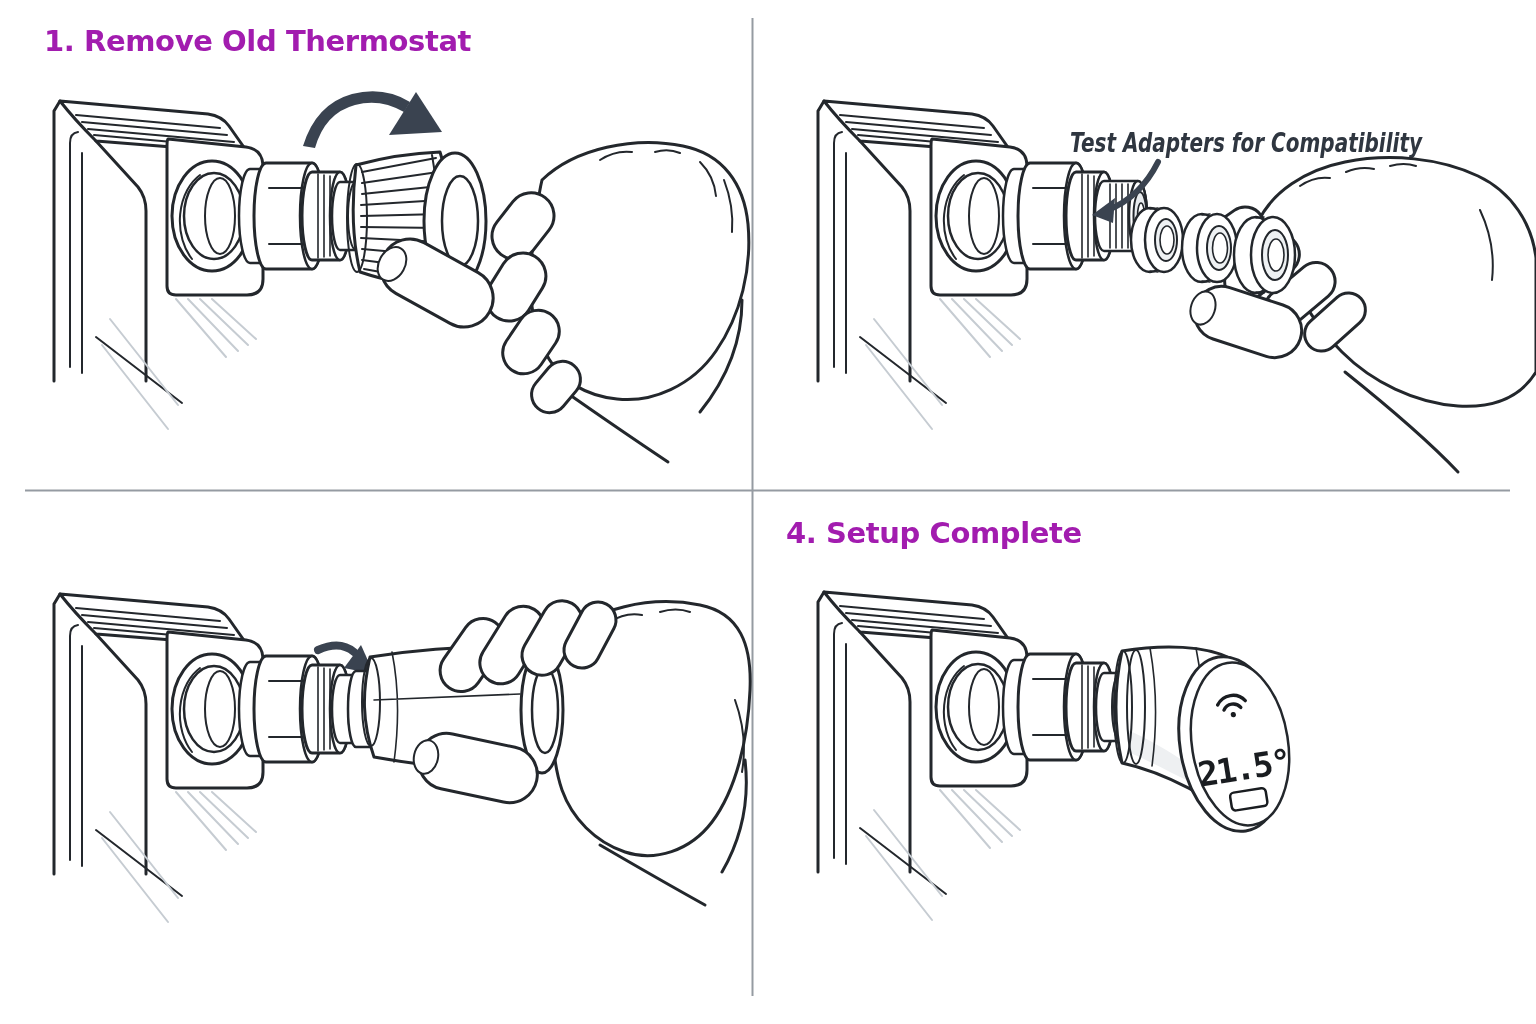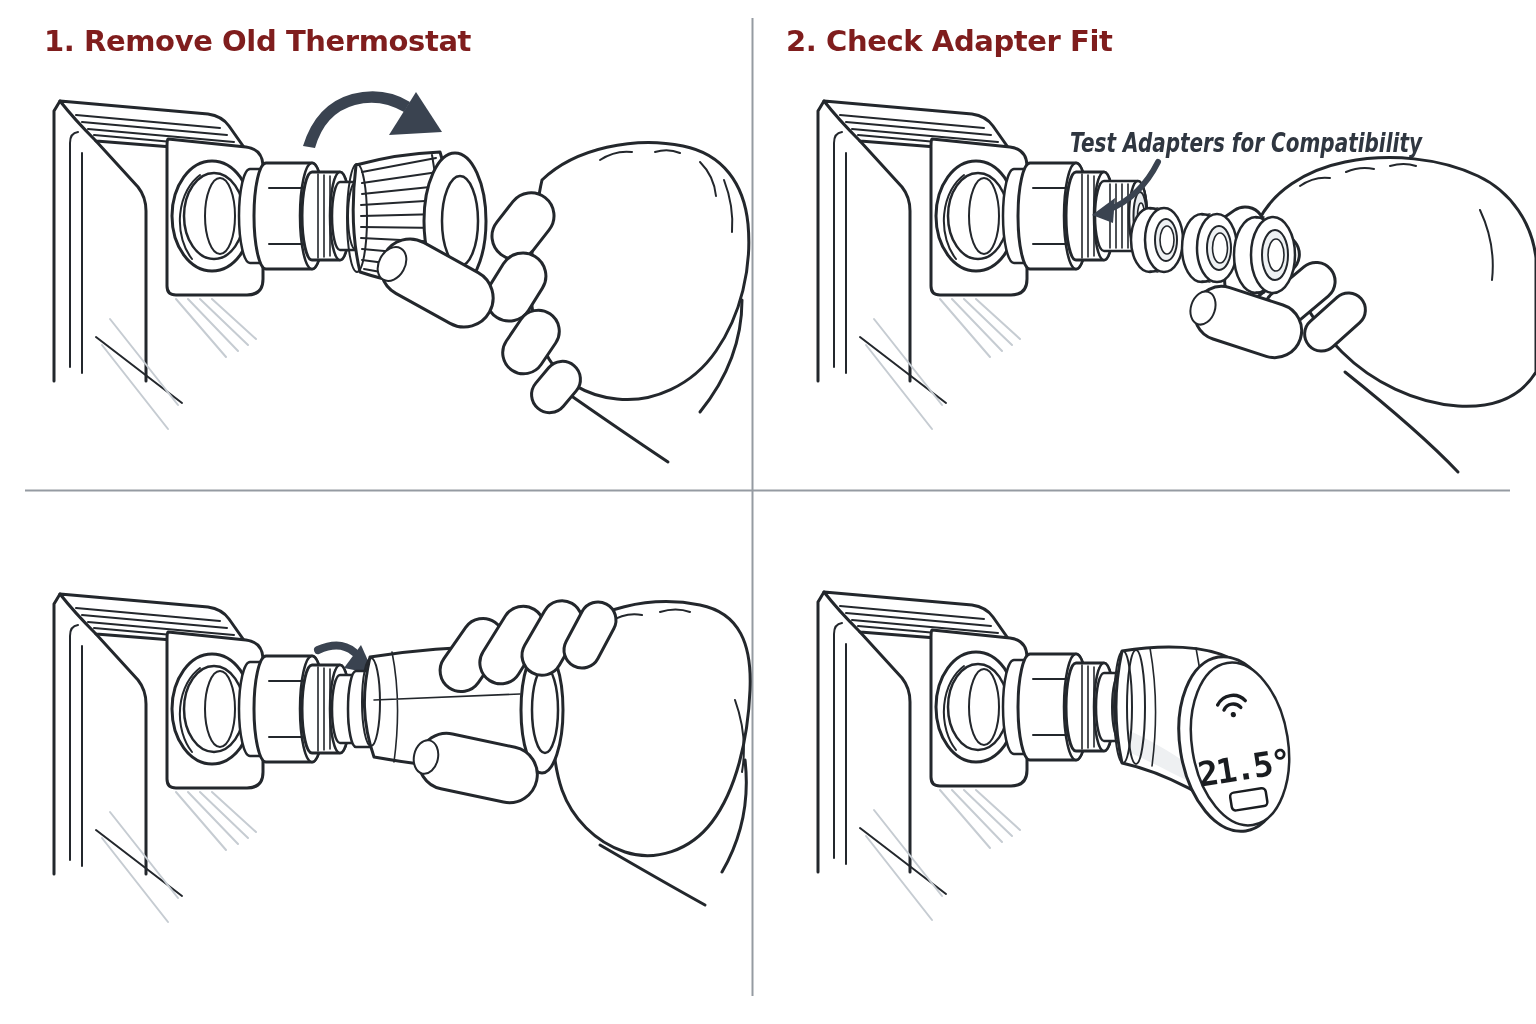--- a/index.html
+++ b/index.html
@@ -10,21 +10,21 @@
     background: #ffffff;
     overflow: hidden;
     font-family: "DejaVu Sans", "Liberation Sans", sans-serif;
   }
   .sheet > svg { position: absolute; left: 0; top: 0; }
   .step-title {
     position: absolute;
     font-size: 29px;
     font-weight: 700;
     letter-spacing: -0.4px;
-    color: #7f1d1d;
+    color: #a21caf;
     white-space: nowrap;
     user-select: none;
   }
   .t1 { left: 44px;  top: 24px; }
   .t2 { left: 786px; top: 24px; }
   .t3 { left: 44px;  top: 516px; }
   .t4 { left: 786px; top: 516px; }
 </style>
 </head>
 <body>
@@ -237,15 +237,15 @@
           </g>
           <text x="1240" y="780" text-anchor="middle" font-family="DejaVu Sans Mono, monospace" font-size="34" font-weight="bold" letter-spacing="-2" fill="#191c20" stroke="none">21.5°</text>
           <rect x="1222" y="791" width="36" height="18" rx="4" stroke="#191c20" stroke-width="2.5" fill="#ffffff"></rect>
         </g>
       </g>
     </g>
   </g>
 </svg>
 
 <div class="step-title t1">1. Remove Old Thermostat</div>
-<div class="step-title t2">2. Check Adapter Fit</div>
+<div class="step-title t4">4. Setup Complete</div>
 
 </div>
 
 </body></html>

